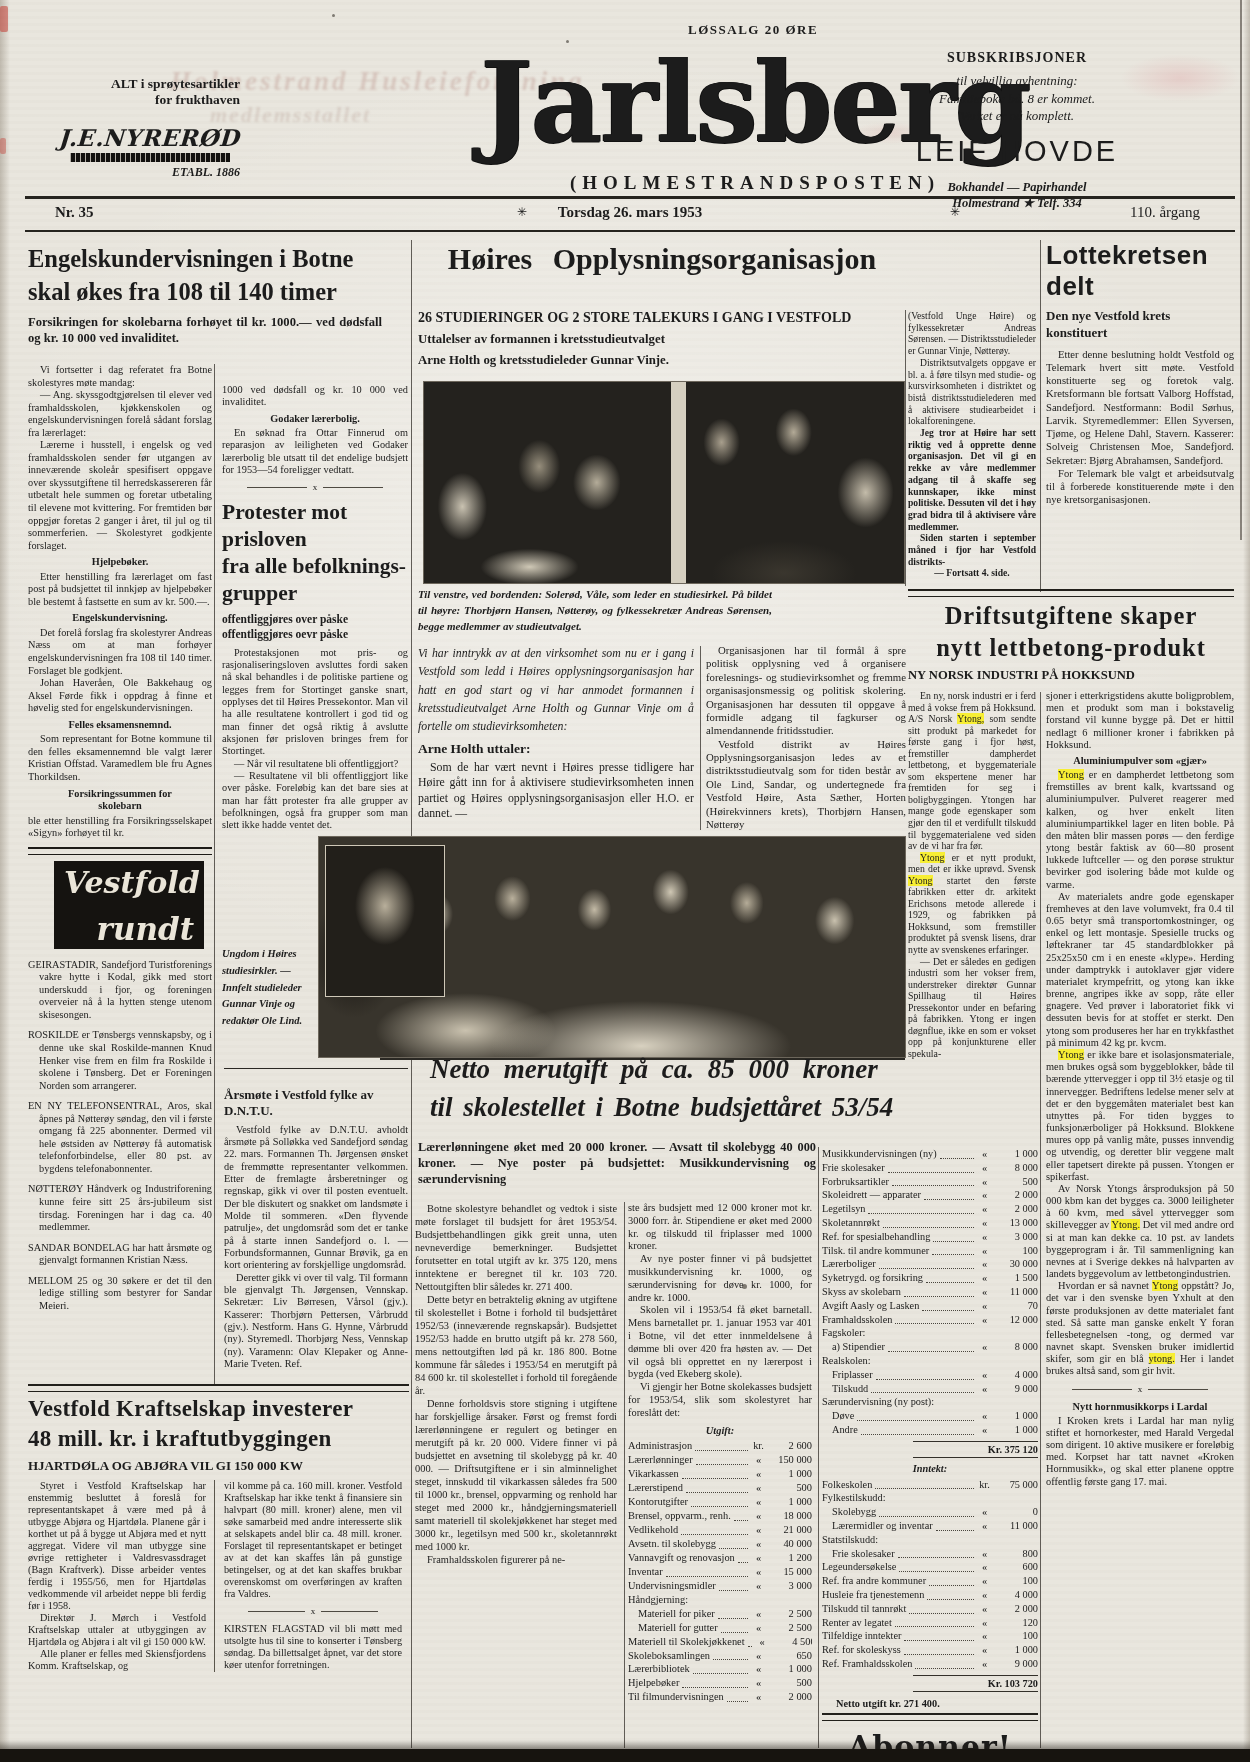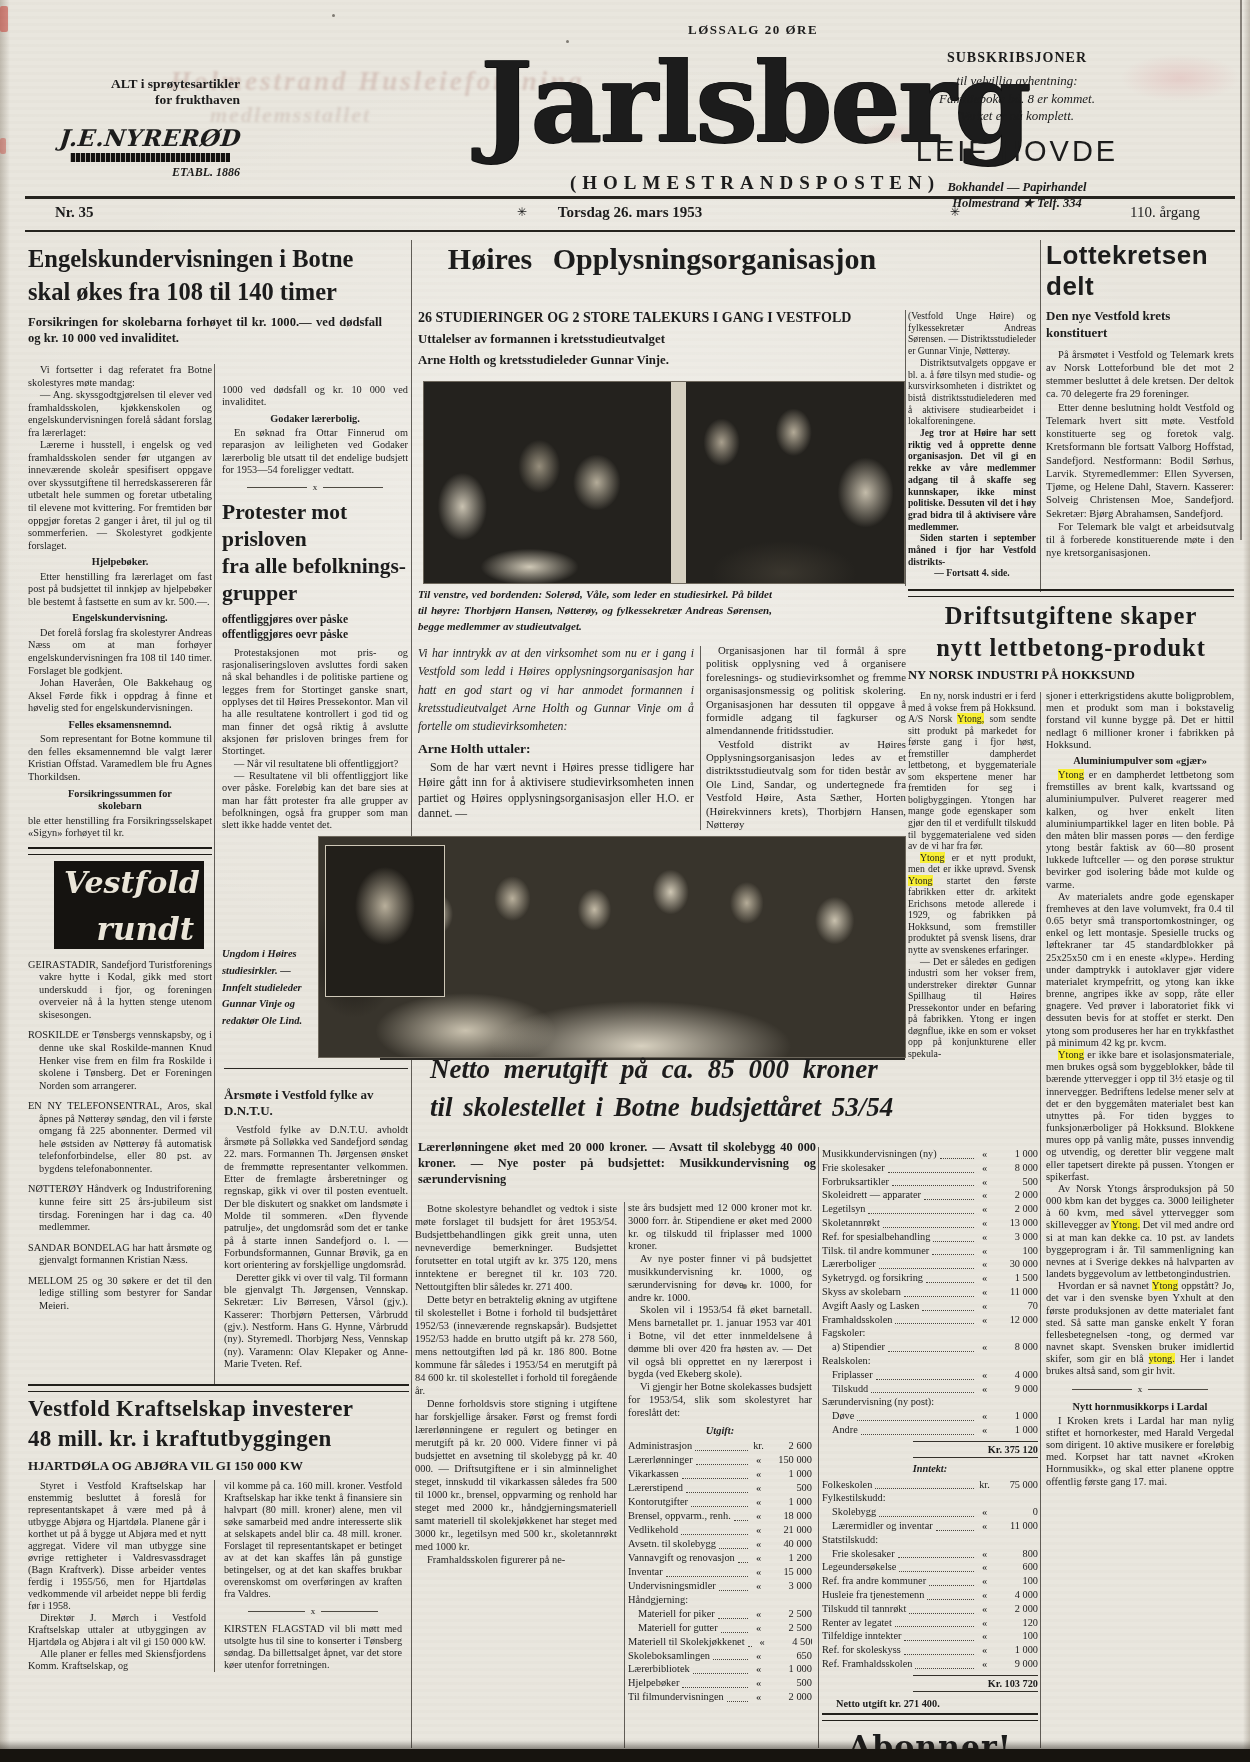--- a/index.html
+++ b/index.html
@@ -316,21 +316,20 @@
     <div class="abs photo photo2">
       <div class="inset"></div>
     </div>
     <div class="abs rule-photo"></div>
   </section>
 
   <section class="abs lotte col">
     <h1 class="ttl">Lottekretsen delt</h1>
     <div class="sub">Den nye Vestfold krets konstituert</div>
     <div class="body">
-        <p class="pp ind">På årsmøtet i Vestfold og Telemark krets av Norsk Lotteforbund ble det mot 2 stemmer besluttet å dele kretsen. Der deltok ca. 70 delegerte fra 29 foreninger.</p>
         <p class="pp ind">Etter denne beslutning holdt Vestfold og Telemark hvert sitt møte. Vestfold konstituerte seg og foretok valg. Kretsformann ble fortsatt Valborg Hoffstad, Sandefjord. Nestformann: Bodil Sørhus, Larvik. Styremedlemmer: Ellen Syversen, Tjøme, og Helene Dahl, Stavern. Kasserer: Solveig Christensen Moe, Sandefjord. Sekretær: Bjørg Abrahamsen, Sandefjord.</p>
         <p class="pp ind">For Telemark ble valgt et arbeidsutvalg til å forberede konstituerende møte i den nye kretsorganisasjonen.</p>
       </div>
   </section>
 
   <section>
     <div class="abs alu-rule"></div>
     <h1 class="abs alu-head" style="margin:0;">Driftsutgiftene skaper
 nytt lettbetong-produkt</h1>
     <div class="abs alu-kick">NY NORSK INDUSTRI PÅ HOKKSUND</div>

